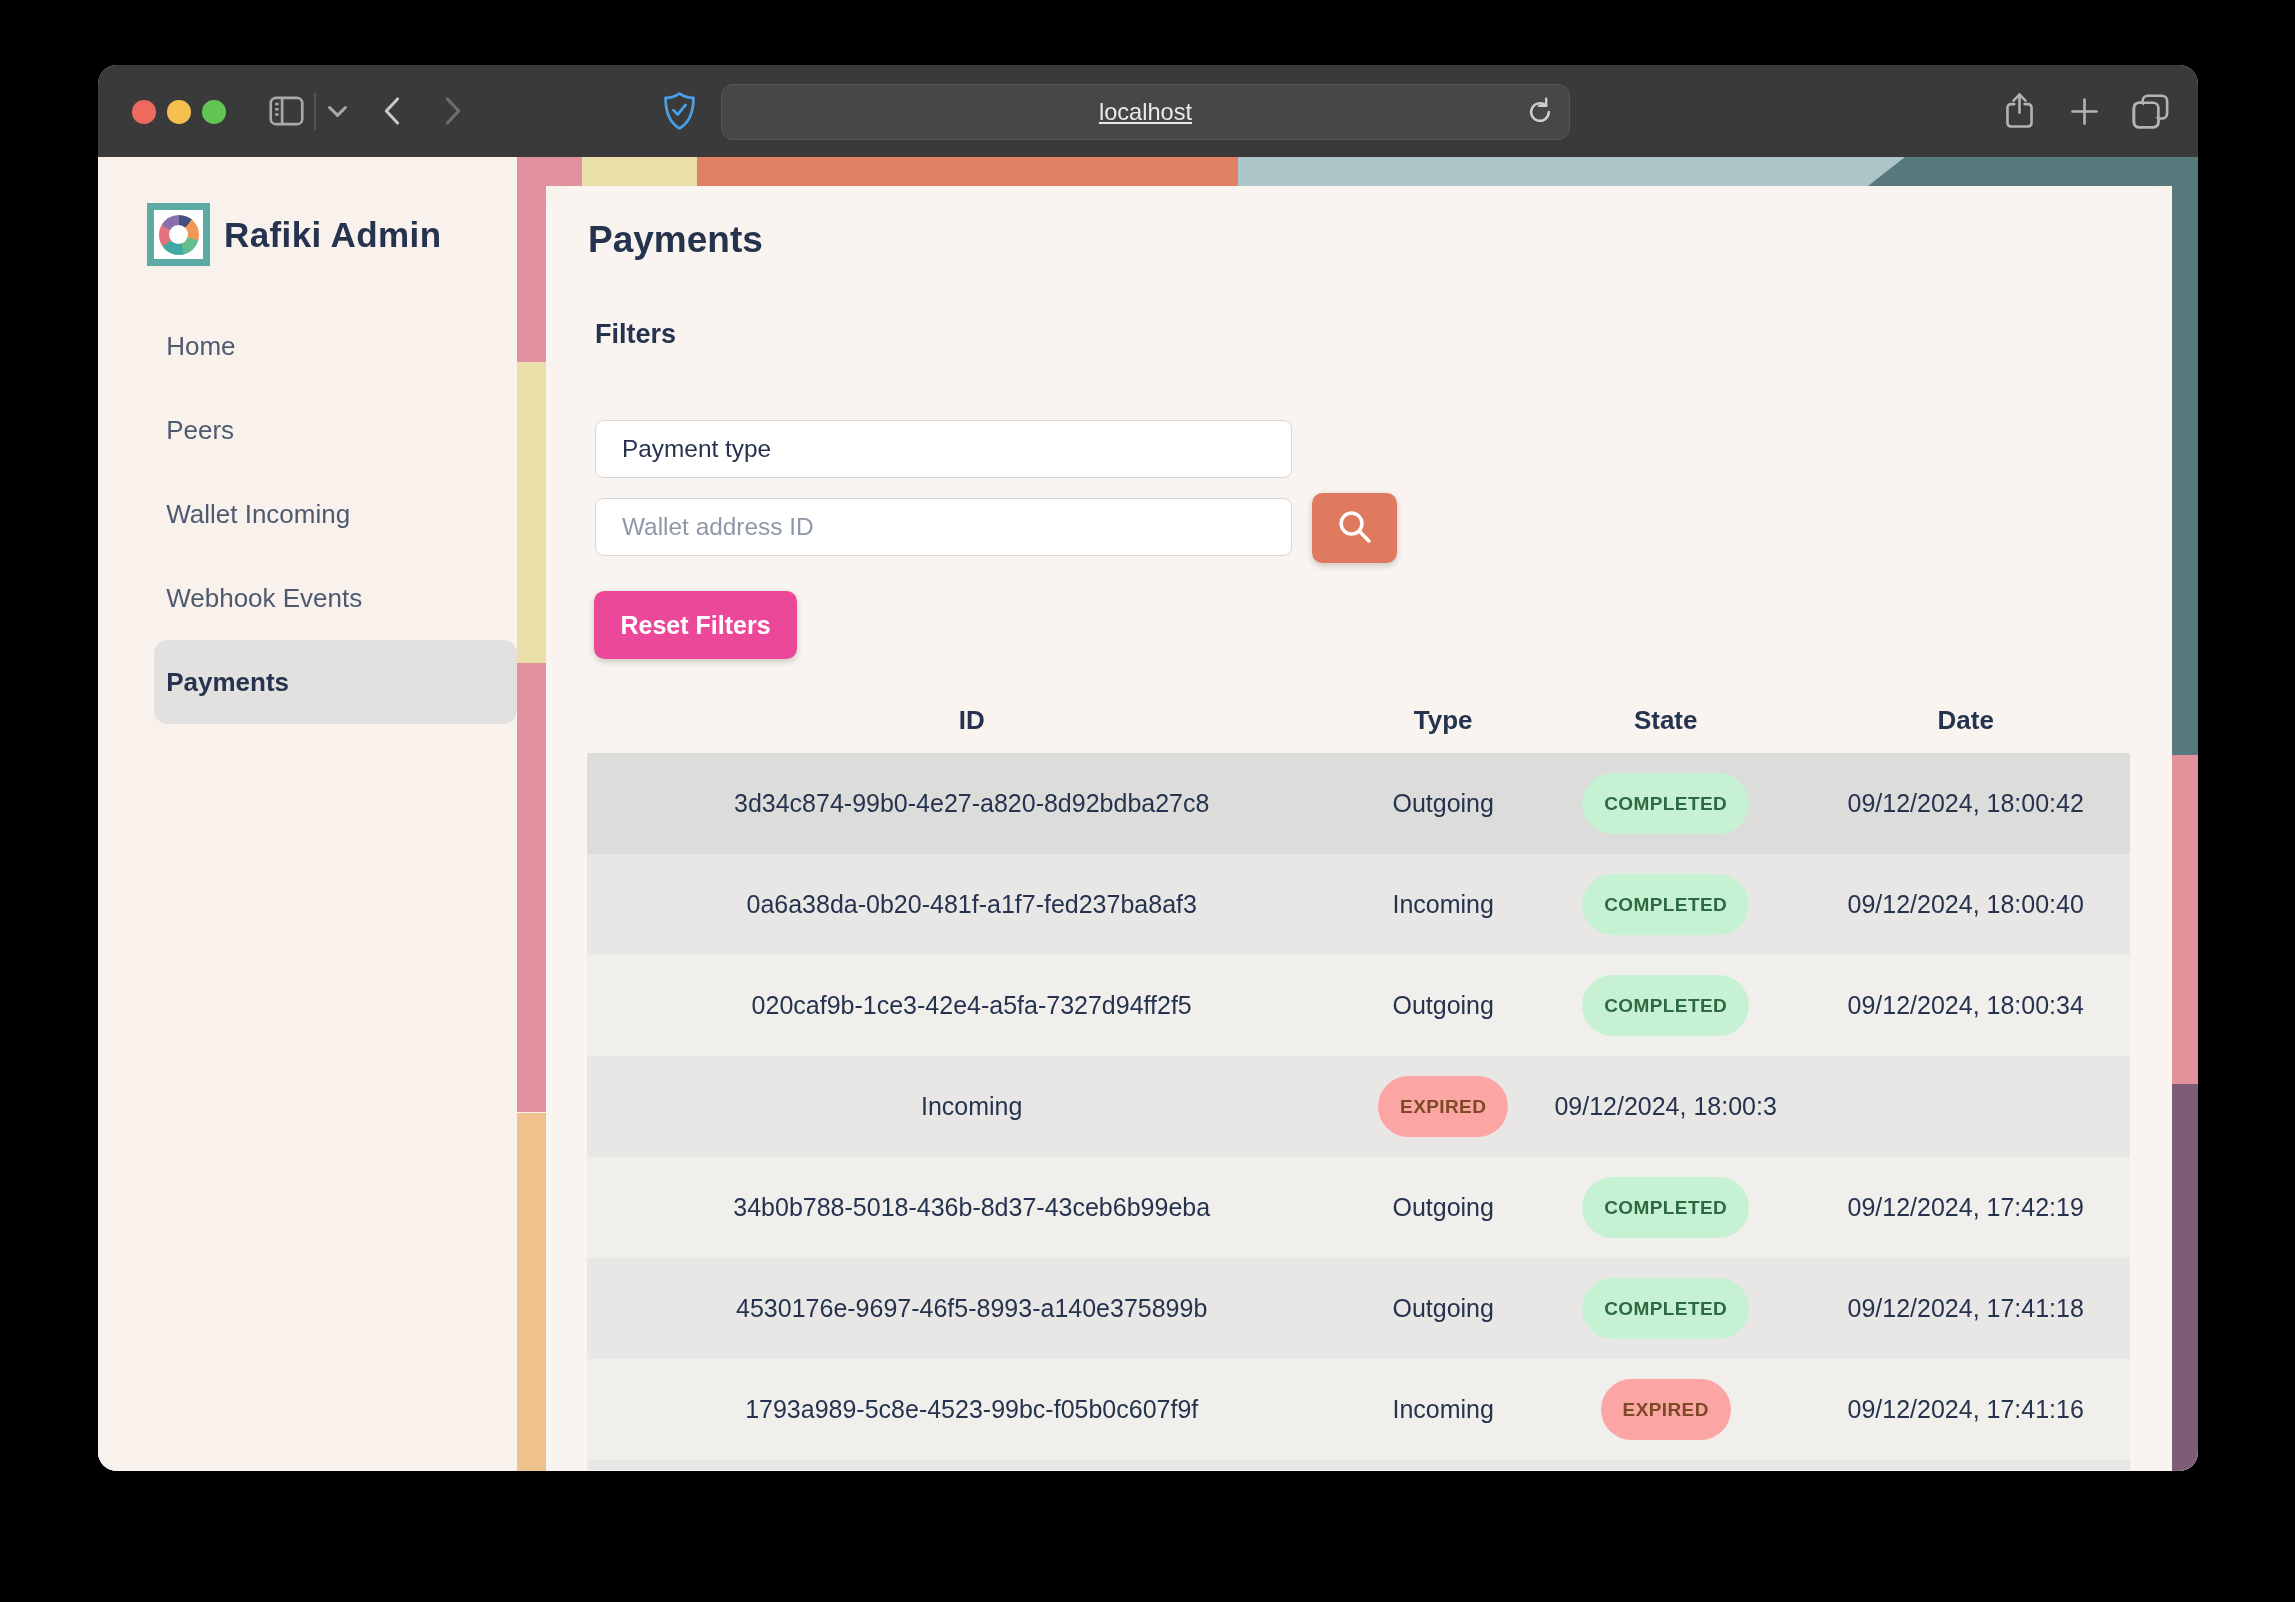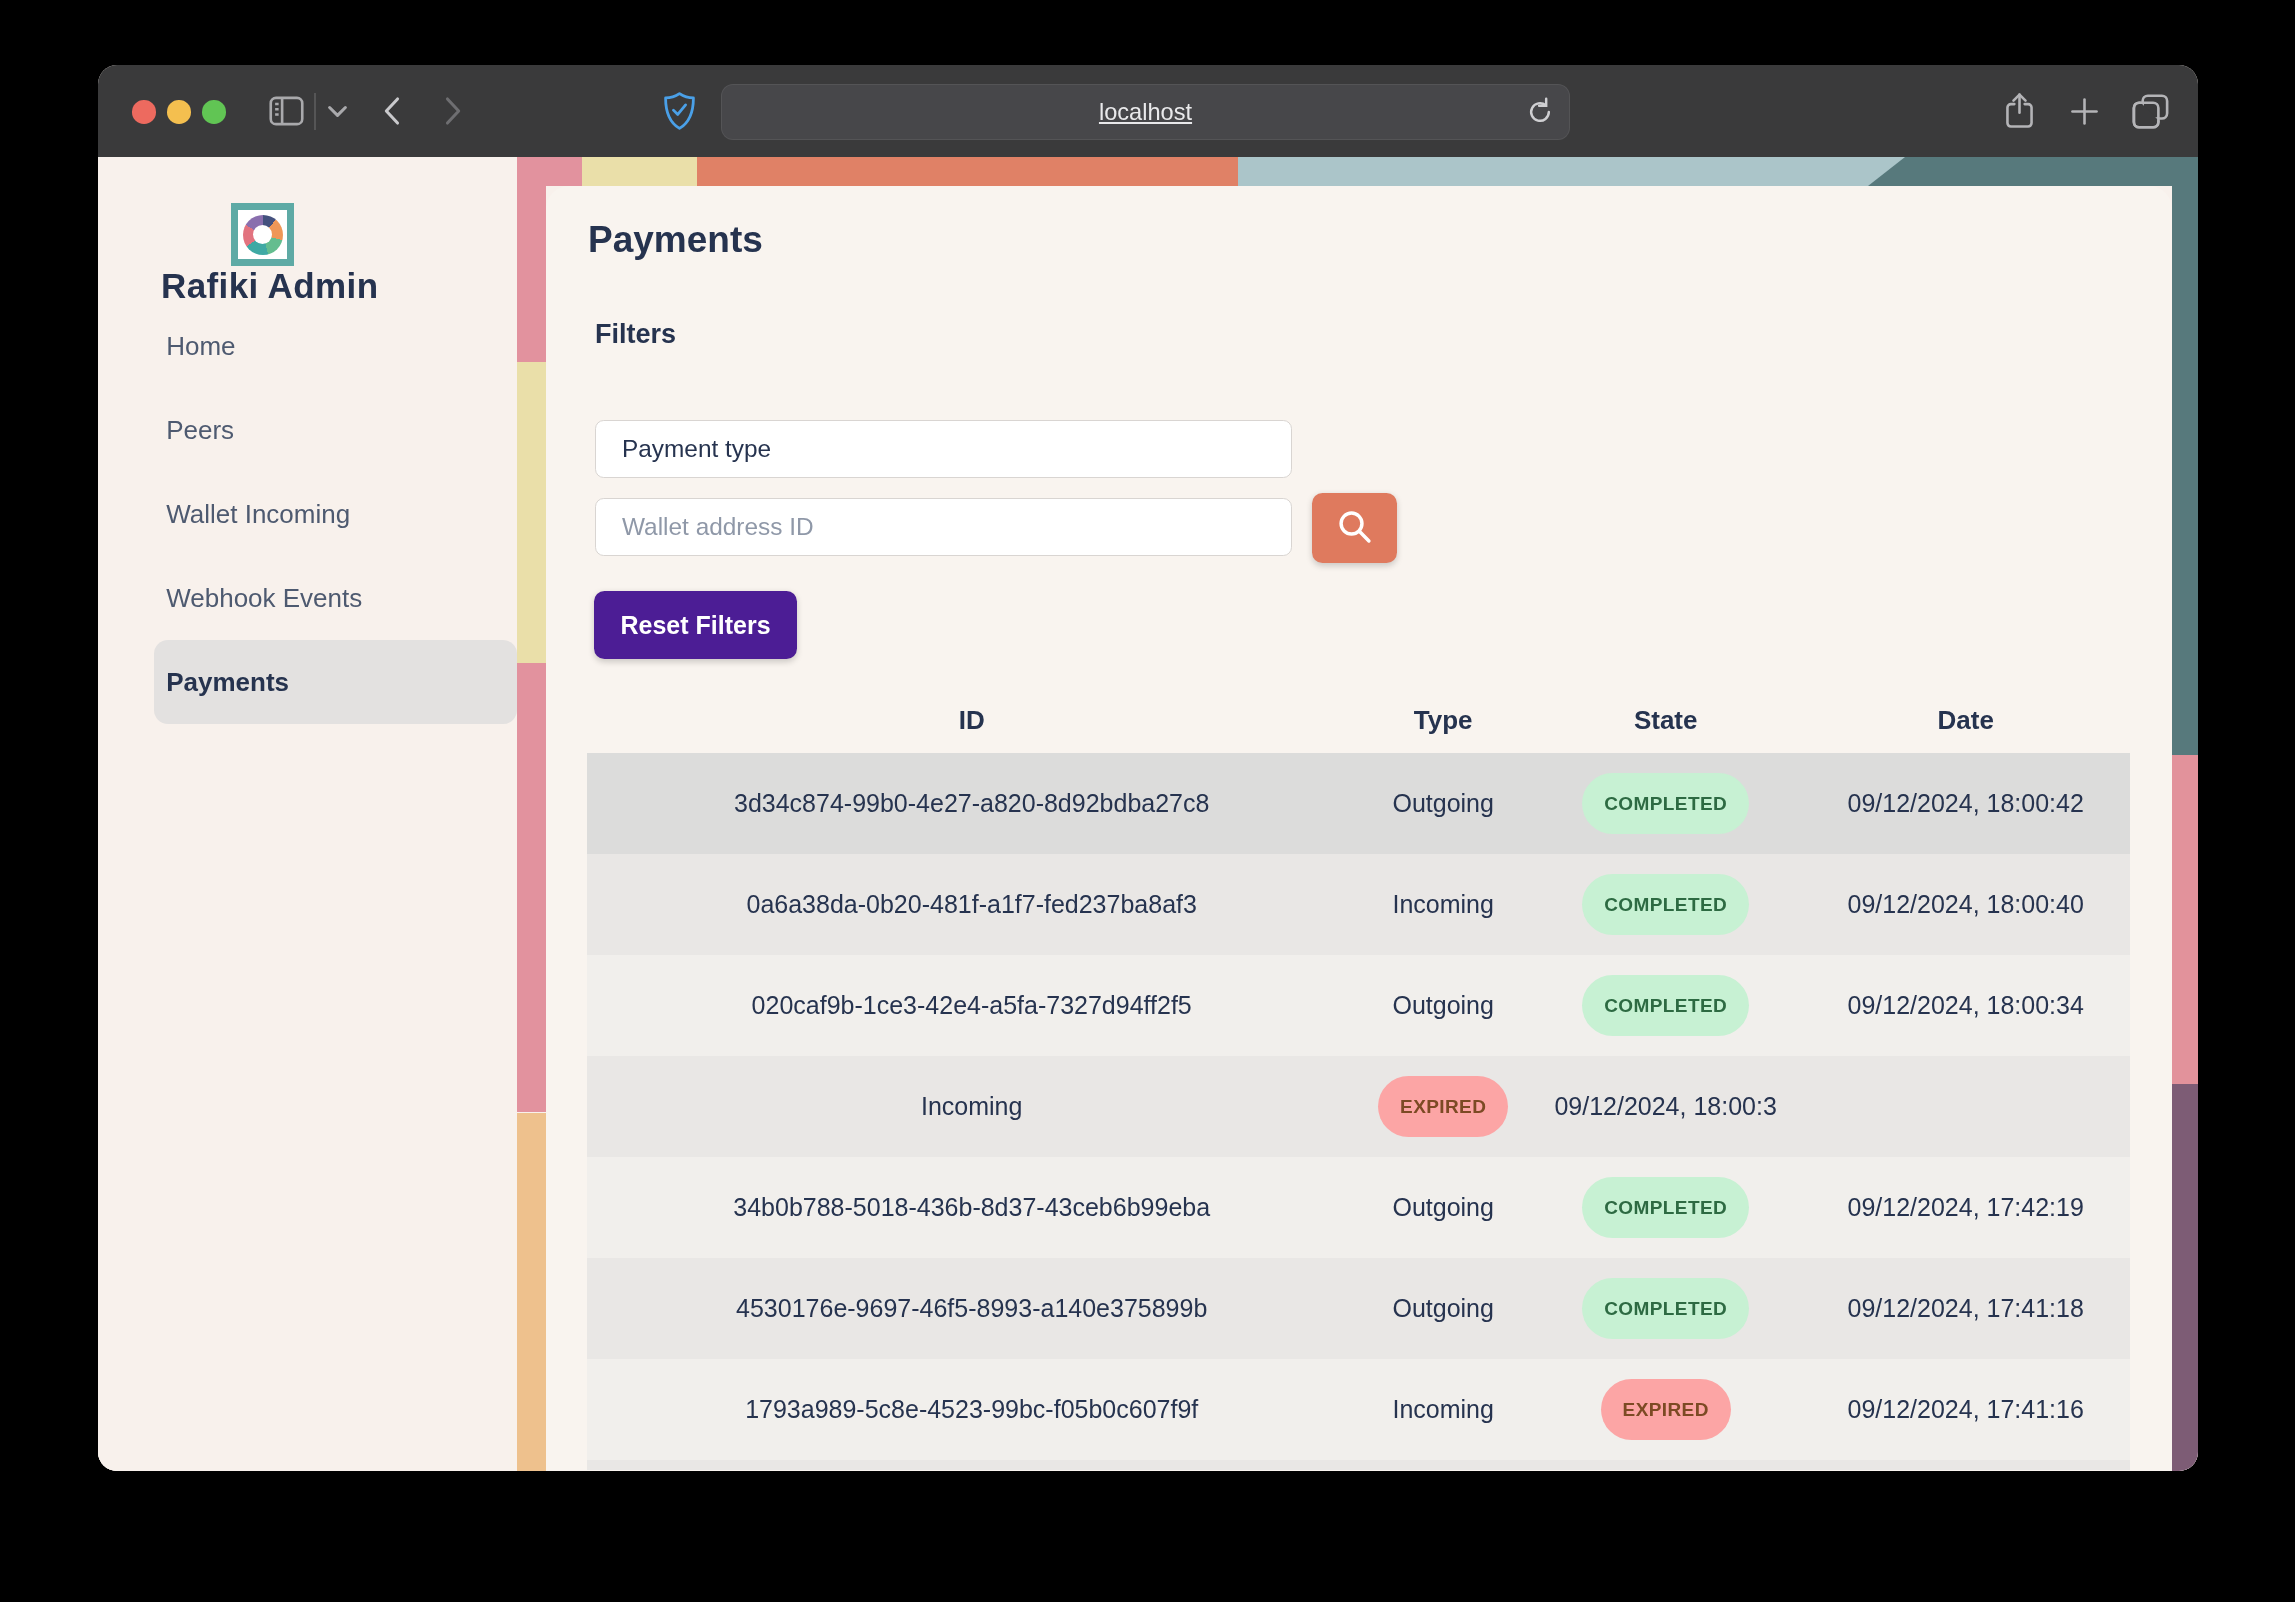--- a/index.html
+++ b/index.html
@@ -40,21 +40,21 @@
   .l-pink1 {left:419px;top:0;width:29px;height:205px;background:#e2929e;}
   .l-yellow{left:419px;top:205px;width:29px;height:301px;background:#eadfa9;}
   .l-pink2 {left:419px;top:506px;width:29px;height:449px;background:#e2929e;}
   .l-orange{left:419px;top:956px;width:29px;height:359px;background:#eec18d;}
   .r-teal  {left:2074px;top:0;width:26px;height:598px;background:#57797c;}
   .r-pink  {left:2074px;top:598px;width:26px;height:329px;background:#e2929b;}
   .r-purple{left:2074px;top:927px;width:26px;height:388px;background:#7d5c75;}
 
   
   .sidebar{position:absolute;left:0;top:0;width:419px;height:100%;background:#f8f1ec;z-index:2;}
-  .brand{position:absolute;left:49px;top:46px;display:flex;align-items:center;flex-direction:column;}
+  .brand{position:absolute;left:49px;top:46px;display:flex;align-items:center;}
   .logo-frame{width:63px;height:63px;box-sizing:border-box;border:7.9px solid #5eaaa5;background:#fff;
               display:flex;align-items:center;justify-content:center;}
   .logo-ring{width:40px;height:40px;border-radius:50%;position:relative;
              background:conic-gradient(#44517e 0 40deg,#ef9757 40deg 105deg,#64bd8f 105deg 165deg,
                         #3fa9a4 165deg 235deg,#e2737f 235deg 300deg,#8a6fae 300deg 360deg);}
   .logo-hole{position:absolute;inset:10.5px;background:#fff;border-radius:50%;}
   .brand-name{margin-left:14px;font-size:35px;font-weight:700;color:#26334f;letter-spacing:0.4px;}
   .nav{position:absolute;left:0;top:147px;width:100%;padding-left:28px;}
   .nav-item{margin:0 28px;height:84px;width:363px;box-sizing:border-box;
             display:flex;align-items:center;padding-left:12.2px;border-radius:14px;
@@ -72,21 +72,21 @@
               display:flex;align-items:center;padding:0 26px;font-size:24.4px;color:#26334f;cursor:pointer;}
   .text-input{position:absolute;left:49px;top:312px;width:697px;height:58px;box-sizing:border-box;
               background:#fff;border:0.9px solid #d9d5d2;border-radius:8.7px;
               padding:0 26px;font-size:24.4px;color:#26334f;outline:none;
               font-family:"Liberation Sans","DejaVu Sans",sans-serif;}
   .text-input::placeholder{color:#8f98a8;}
   .search-btn{position:absolute;left:766px;top:307px;width:85px;height:70px;border:none;
               background:#df7a5e;border-radius:10.5px;display:flex;align-items:center;justify-content:center;
               cursor:pointer;box-shadow:0 2.6px 6.1px rgba(0,0,0,.18);}
   .reset-btn{position:absolute;left:48px;top:405px;width:203px;height:68px;border:none;
-             background:#4c1d95;border-radius:10.5px;color:#fff;font-size:25px;font-weight:600;
+             background:#ec4899;border-radius:10.5px;color:#fff;font-size:25px;font-weight:600;
              font-family:"Liberation Sans","DejaVu Sans",sans-serif;cursor:pointer;
              box-shadow:0 2.6px 6.1px rgba(0,0,0,.18);}
 
   
   .ptable{position:absolute;left:41px;top:502px;width:1543px;}
   .thead,.trow{display:grid;grid-template-columns:745px 198px 247px 353px;text-align:center;}
   .thead{height:65px;align-items:center;}
   .thead .cell{font-size:26px;font-weight:700;color:#26334f;padding-left:24.4px;}
   .trow{height:101px;align-items:center;font-size:25px;color:#26334f;}
   .trow .cell{padding-left:24.4px;white-space:nowrap;overflow:hidden;}

